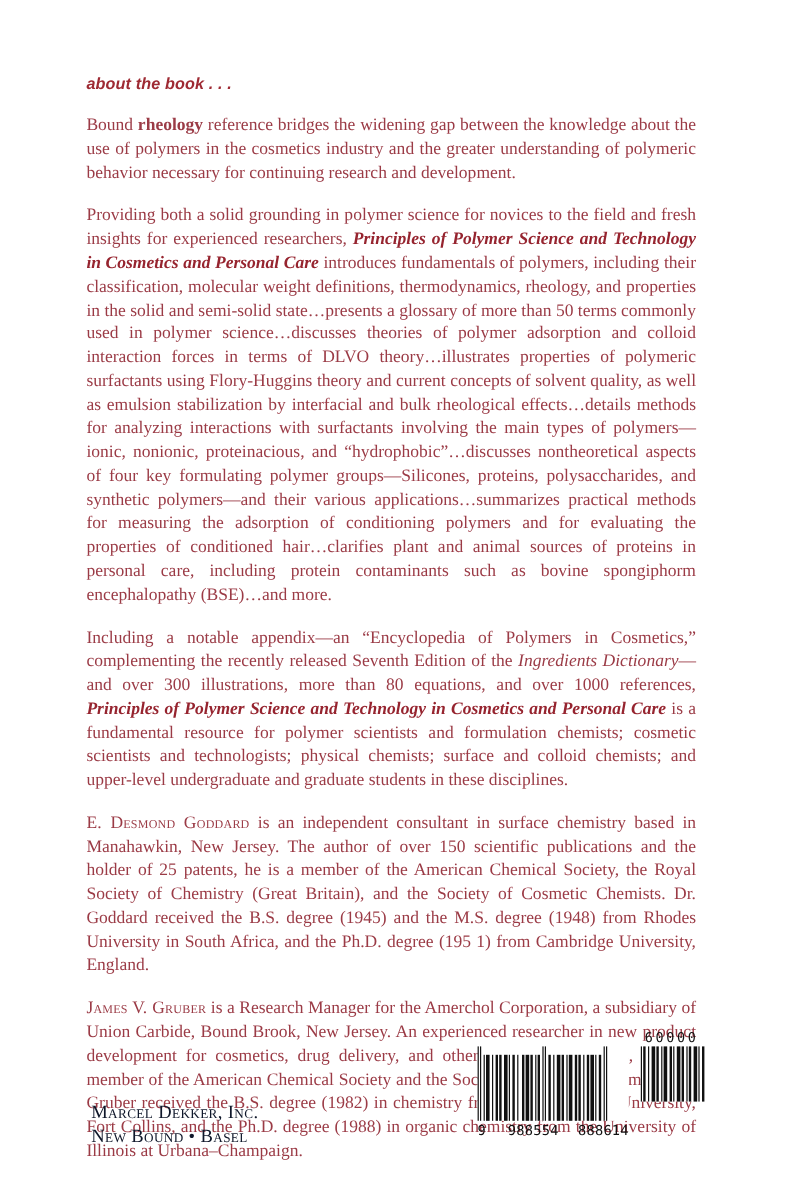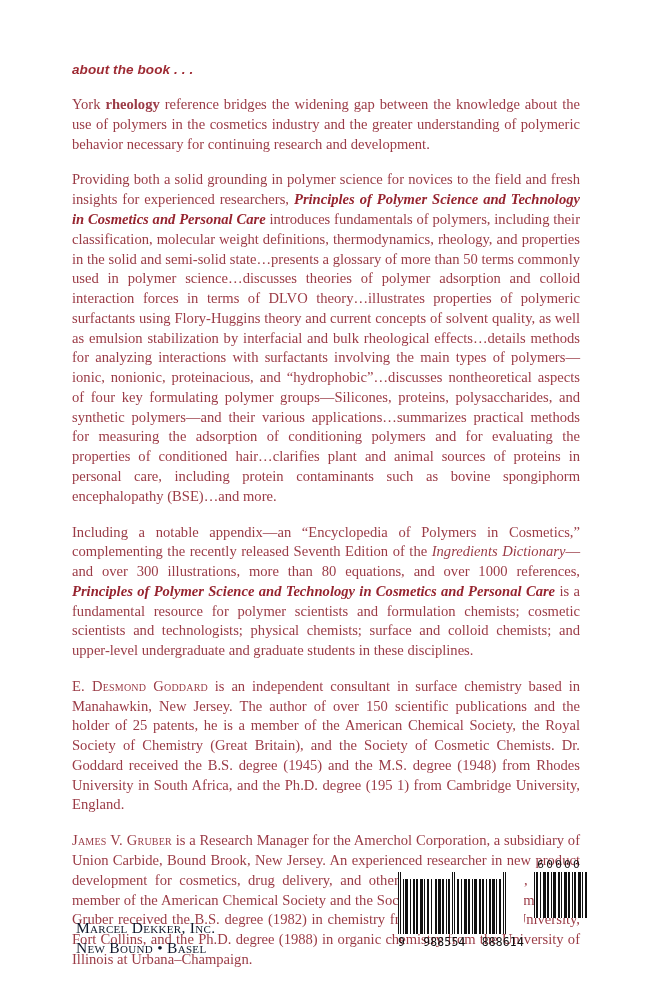--- a/index.html
+++ b/index.html
@@ -180,21 +180,21 @@
 </style>
 </head>
 <body>
 
 <div class="page">
 
   <div class="content">
 
     <h2 class="section-heading">about the book . . .</h2>
 
-    <p class="body"><span>York </span><span class="t-bold">rheology</span><span> reference bridges the widening gap between the knowledge about the use of polymers in the cosmetics industry and the greater understanding of polymeric behavior necessary for continuing research and development.</span></p>
+    <p class="body"><span>Bound </span><span class="t-bold">rheology</span><span> reference bridges the widening gap between the knowledge about the use of polymers in the cosmetics industry and the greater understanding of polymeric behavior necessary for continuing research and development.</span></p>
 
     <p class="body"><span>Providing both a solid grounding in polymer science for novices to the field and fresh insights for experienced researchers, </span><span class="t-title">Principles of Polymer Science and Technology in Cosmetics and Personal Care</span><span> introduces fundamentals of polymers, including their classification, molecular weight definitions, thermodynamics, rheology, and properties in the solid and semi-solid state…presents a glossary of more than 50 terms commonly used in polymer science…discusses theories of polymer adsorption and colloid interaction forces in terms of DLVO theory…illustrates properties of polymeric surfactants using Flory-Huggins theory and current concepts of solvent quality, as well as emulsion stabilization by interfacial and bulk rheological effects…details methods for analyzing interactions with surfactants involving the main types of polymers—ionic, nonionic, proteinacious, and “hydrophobic”…discusses nontheoretical aspects of four key formulating polymer groups—Silicones, proteins, polysaccharides, and synthetic polymers—and their various applications…summarizes practical methods for measuring the adsorption of conditioning polymers and for evaluating the properties of conditioned hair…clarifies plant and animal sources of proteins in personal care, including protein contaminants such as bovine spongiphorm encephalopathy (BSE)…and more.</span></p>
 
     <p class="body"><span>Including a notable appendix—an “Encyclopedia of Polymers in Cosmetics,” complementing the recently released Seventh Edition of the </span><span class="t-italic">Ingredients Dictionary</span><span>—and over 300 illustrations, more than 80 equations, and over 1000 references, </span><span class="t-title">Principles of Polymer Science and Technology in Cosmetics and Personal Care</span><span> is a fundamental resource for polymer scientists and formulation chemists; cosmetic scientists and technologists; physical chemists; surface and colloid chemists; and upper-level undergraduate and graduate students in these disciplines.</span></p>
 
 
     <p class="body"><span class="smallcaps">E. Desmond Goddard</span><span> is an independent consultant in surface chemistry based in Manahawkin, New Jersey. The author of over 150 scientific publications and the holder of 25 patents, he is a member of the American Chemical Society, the Royal Society of Chemistry (Great Britain), and the Society of Cosmetic Chemists. Dr. Goddard received the B.S. degree (1945) and the M.S. degree (1948) from Rhodes University in South Africa, and the Ph.D. degree (195 1) from Cambridge University, England.</span></p>
 
     <p class="body"><span class="smallcaps">James V. Gruber</span><span> is a Research Manager for the Amerchol Corporation, a subsidiary of Union Carbide, Bound Brook, New Jersey. An experienced researcher in new product development for cosmetics, drug delivery, and other topical applications, he is a member of the American Chemical Society and the Society of Cosmetic Chemists. Dr. Gruber received the B.S. degree (1982) in chemistry from Colorado State University, Fort Collins, and the Ph.D. degree (1988) in organic chemistry from the University of Illinois at Urbana–Champaign.</span></p>
 

